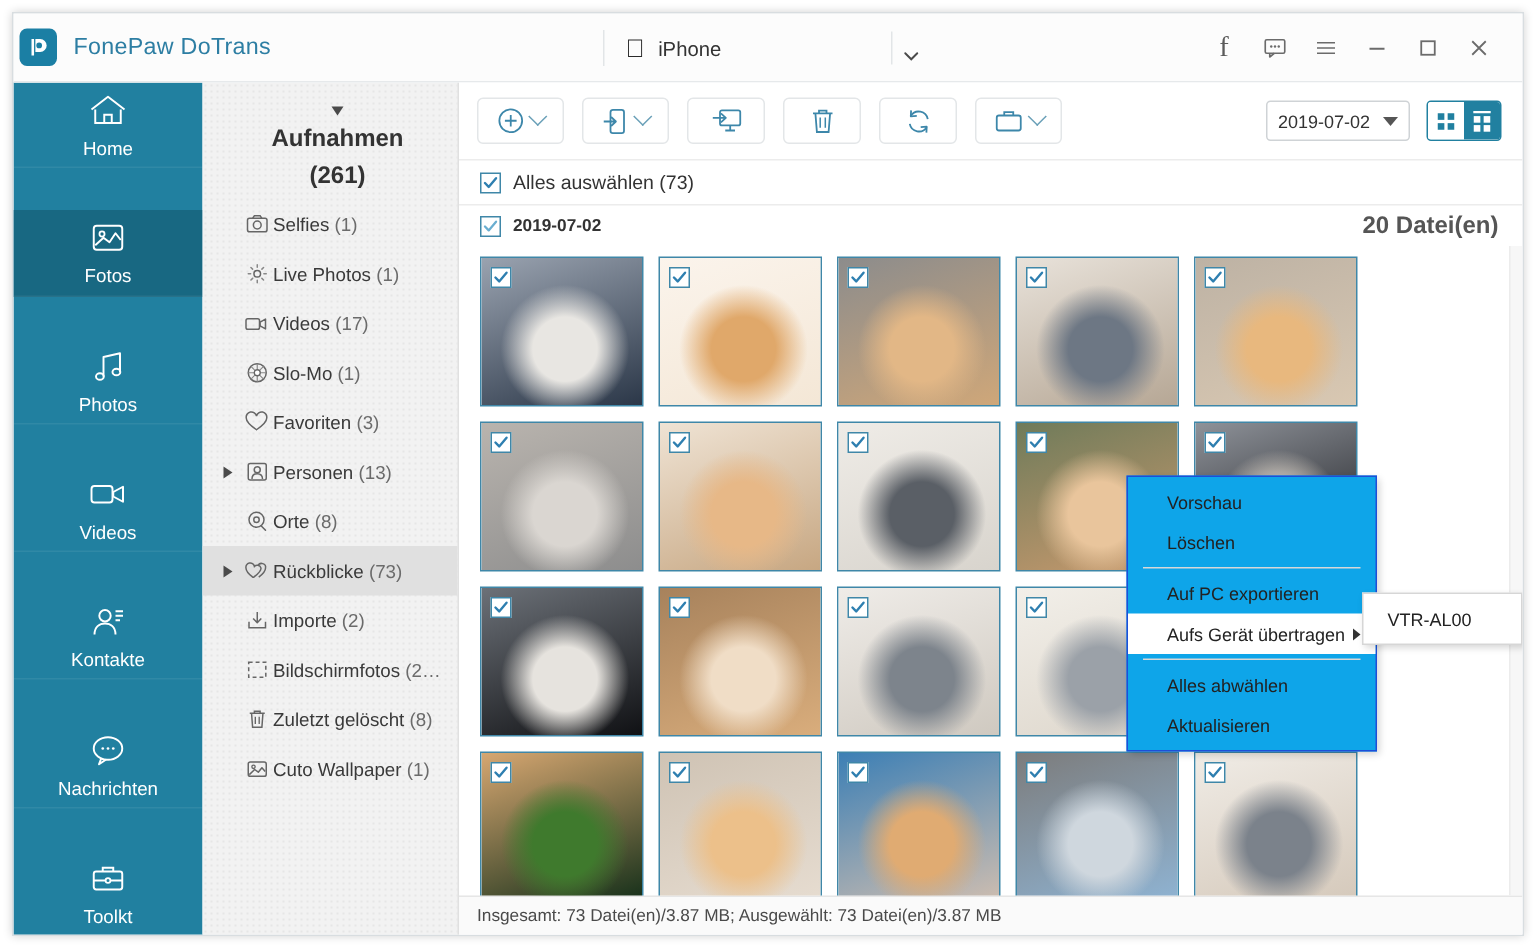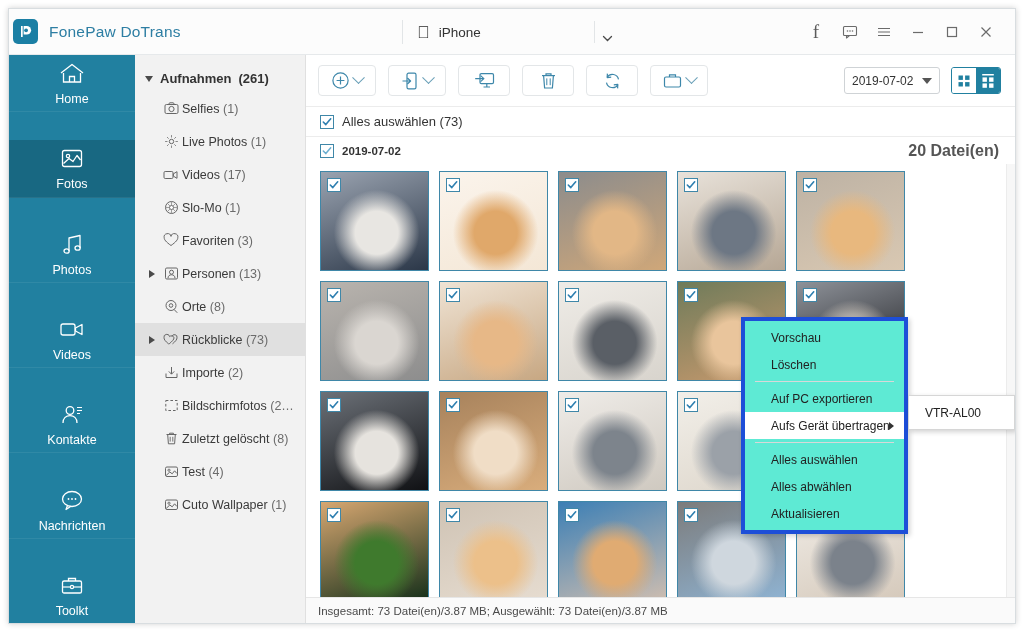--- a/index.html
+++ b/index.html
@@ -86,21 +86,21 @@
     width: 171px; flex: 0 0 171px;
     background: #f2f2f2;
     background-image: radial-gradient(#e6e6e6 0.6px, transparent 0.6px);
     background-size: 4px 4px;
     border-right: 1px solid #e0e0e0;
     overflow: hidden;
     padding-top: 10px;
   }
   .tree-root {
     display: flex; align-items: center; gap: 7px;
-    padding: 6px 0 6px 10px; font-size: 13px; font-weight: bold; color: #333;
+    padding: 6px 0 6px 10px; font-size: 16px; font-weight: bold; color: #333; flex-direction: column;
   }
   .tri { width: 0; height: 0; }
   .tri.down { border-left: 4.5px solid transparent; border-right: 4.5px solid transparent; border-top: 6px solid #4a4a4a; }
   .tri.right { border-top: 4.5px solid transparent; border-bottom: 4.5px solid transparent; border-left: 6px solid #4a4a4a; }
   .tree-item {
     display: flex; align-items: center; height: 33px;
     padding-left: 14px; font-size: 12.5px; color: #3a3a3a; cursor: default;
   }
   .tree-item.selected { background: #e0e0e0; }
   .tree-item .tri { margin-right: 5px; flex: 0 0 auto; }
@@ -173,22 +173,22 @@
 
   
   .statusbar {
     height: 27px; background: #fafafa; border-top: 1px solid #e6e6e6;
     display: flex; align-items: center; padding-left: 12px;
     font-size: 11.5px; color: #4a4a4a;
   }
 
   
   .ctx {
-    position: absolute; left: 435px; top: 262px; width: 167px;
-    background: #5eead4; border: 4px solid #1d4ed8;
+    position: absolute; left: 445px; top: 262px; width: 167px;
+    background: #0ea5e9; border: 1px solid #1d4ed8;
     box-shadow: 2px 2px 5px rgba(0,0,0,0.18); z-index: 50; padding: 3px 0;
   }
   .ctx-item {
     height: 27px; display: flex; align-items: center;
     padding-left: 26px; font-size: 12px; color: #222; cursor: default; position: relative;
   }
   .ctx-item.hover { background: #ffffff; }
   .ctx-sep { height: 1px; background: #d8d8d8; margin: 3px 10px; }
   .ctx-arrow {
     position: absolute; right: 10px;
@@ -465,31 +465,20 @@
           <svg width="15" height="15" viewBox="0 0 15 15">
               <path d="M2.5 3.5 H12.5" stroke="#666" stroke-width="1"></path>
               <path d="M5.6 3.5 V2.2 H9.4 V3.5" stroke="#666" stroke-width="1" fill="none"></path>
               <path d="M3.7 3.5 L4.4 12.8 H10.6 L11.3 3.5" stroke="#666" stroke-width="1" fill="none"></path>
               <path d="M6.2 5.8 V10.6 M8.8 5.8 V10.6" stroke="#666" stroke-width="0.9"></path>
             </svg>
         </span>
         <span class="tree-txt"><span>Zuletzt gelöscht</span> <span class="cnt">(8)</span></span>
       </div>
 
-      <div class="tree-item">
-        <span class="tri-spacer"></span>
-        <span class="tree-ic">
-          <svg width="15" height="15" viewBox="0 0 15 15">
-              <rect x="1.5" y="3" width="12" height="9.5" rx="1.4" stroke="#666" stroke-width="1" fill="none"></rect>
-              <circle cx="5" cy="6.2" r="1.1" stroke="#666" stroke-width="0.9" fill="none"></circle>
-              <path d="M2.2 11.4 L5.8 8 L8.2 9.8 L10.6 6.8 L12.8 9.4" stroke="#666" stroke-width="1" fill="none" stroke-linejoin="round"></path>
-            </svg>
-        </span>
-        <span class="tree-txt"><span>Test</span> <span class="cnt">(4)</span></span>
-      </div>
 
       <div class="tree-item">
         <span class="tri-spacer"></span>
         <span class="tree-ic">
           <svg width="15" height="15" viewBox="0 0 15 15">
               <rect x="1.5" y="3" width="12" height="9.5" rx="1.4" stroke="#666" stroke-width="1" fill="none"></rect>
               <circle cx="5" cy="6.2" r="1.1" stroke="#666" stroke-width="0.9" fill="none"></circle>
               <path d="M2.2 11.4 L5.8 8 L8.2 9.8 L10.6 6.8 L12.8 9.4" stroke="#666" stroke-width="1" fill="none" stroke-linejoin="round"></path>
             </svg>
         </span>
@@ -761,21 +750,20 @@
         <span>Insgesamt: 73 Datei(en)/3.87 MB; Ausgewählt: 73 Datei(en)/3.87 MB</span>
       </div>
 
       <div class="ctx" id="ctx">
           <div class="ctx-item">Vorschau</div>
           <div class="ctx-item">Löschen</div>
           <div class="ctx-sep"></div>
           <div class="ctx-item">Auf PC exportieren</div>
           <div class="ctx-item hover">Aufs Gerät übertragen<span class="ctx-arrow"></span></div>
           <div class="ctx-sep"></div>
-          <div class="ctx-item">Alles auswählen</div>
           <div class="ctx-item">Alles abwählen</div>
           <div class="ctx-item">Aktualisieren</div>
         </div>
       <div class="submenu">
         <div class="ctx-item">VTR-AL00</div>
       </div>
 
     </div>
   </div>
 </div>

